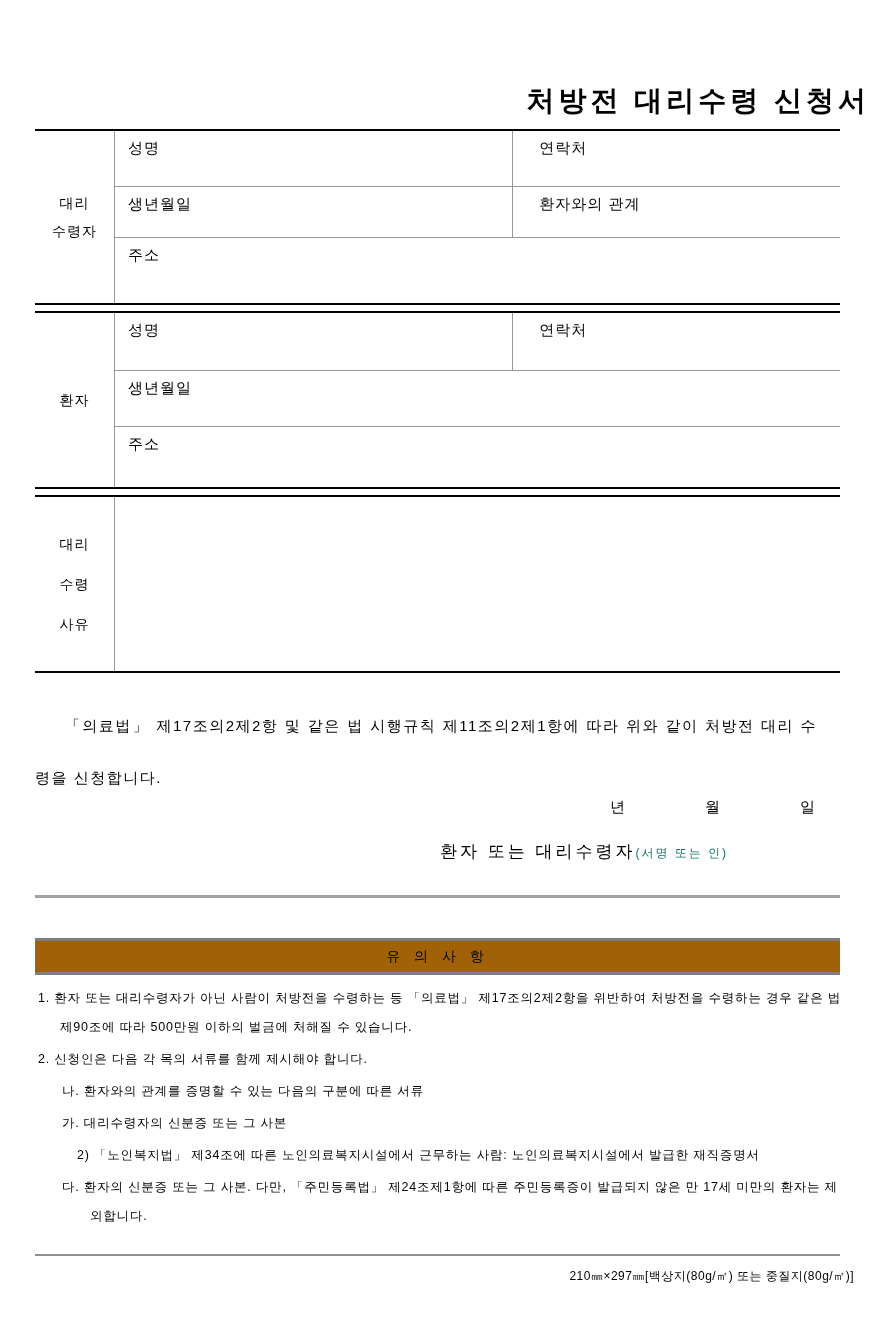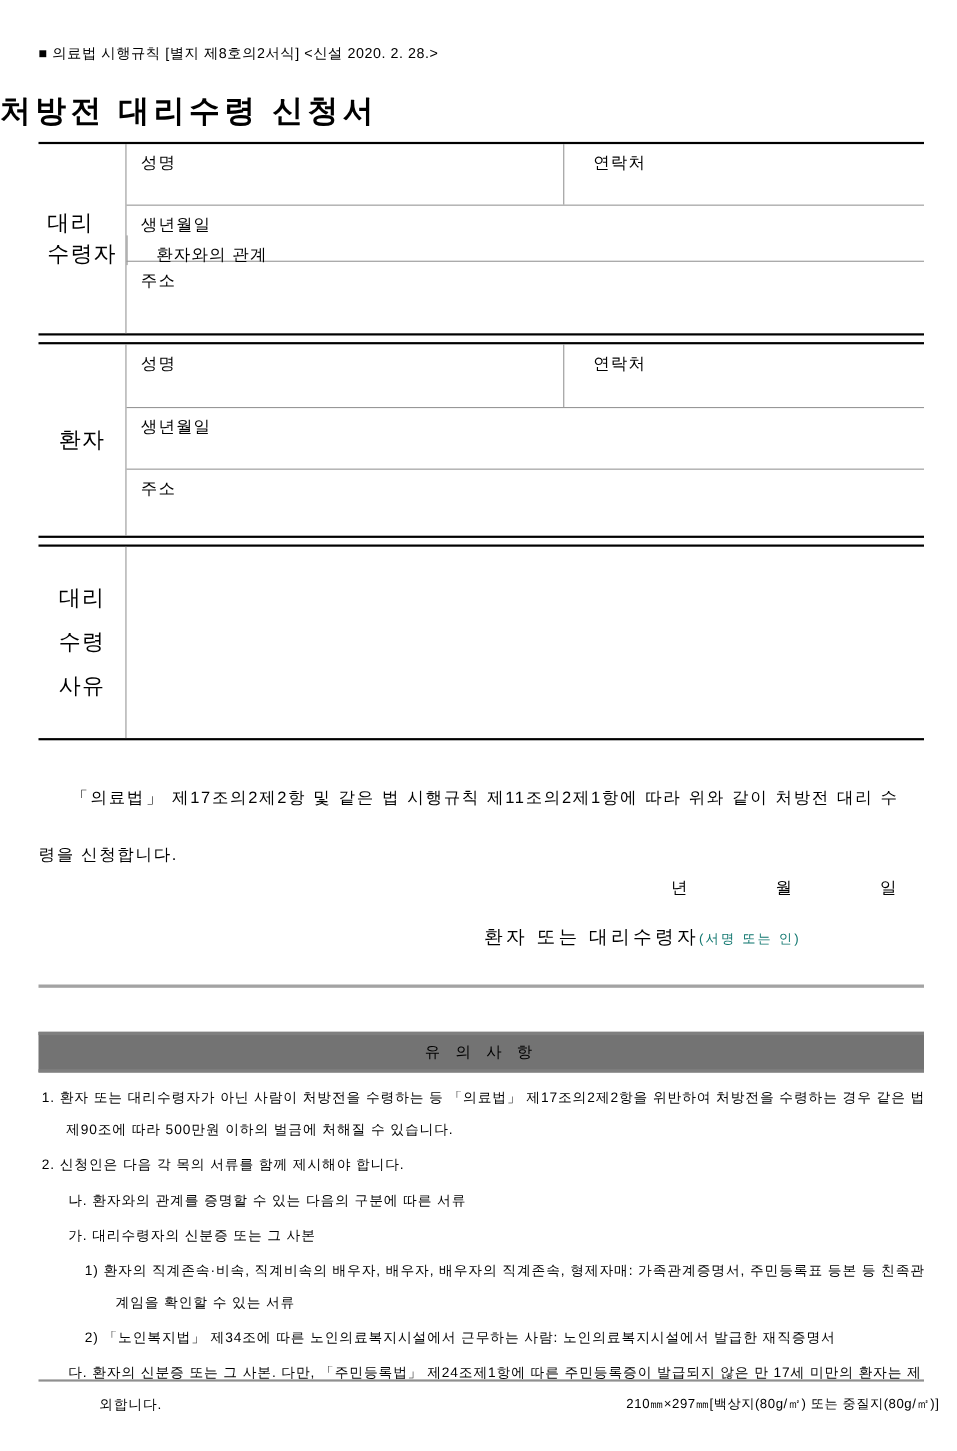--- a/index.html
+++ b/index.html
@@ -1,33 +1,33 @@
 <!DOCTYPE html>
 <html><head>
 <meta charset="utf-8">
 <style>
   * { margin:0; padding:0; box-sizing:border-box; }
   html,body { background:#ffffff; }
   body { font-family:"Liberation Sans","DejaVu Sans",sans-serif; color:#000; }
   .page { position:relative; width:870px; height:1319px; background:#fff; overflow:hidden; }
 
   .doc-header { position:absolute; top:40px; left:35px; font-size:13px; letter-spacing:0.5px; white-space:nowrap; }
-  .doc-title  { position:absolute; top:82px; left:0; width:100%; text-align:left;
+  .doc-title  { position:absolute; top:82px; left:0; width:100%; text-align:right;
                 font-size:28px; font-weight:bold; letter-spacing:4px; }
 
   
   .form-table { position:absolute; left:35px; width:805px; display:flex;
                 border-top:2px solid #000; border-bottom:2px solid #000; }
   .row-label  { width:80px; flex:0 0 80px; display:flex; align-items:center; justify-content:center;
-                font-size:20px; letter-spacing:1px; white-space:pre-line;
+                text-align:center; font-size:14px; letter-spacing:1px; white-space:pre-line;
                 border-right:1px solid #979797; line-height:28px; }
   .row-label.wide-lines { line-height:40px; }
   .cells      { flex:1 1 auto; display:flex; flex-direction:column; }
   .cells .row { display:flex; }
-  .cells .row + .row { border-top:1px solid #979797;flex-direction:column; }
+  .cells .row + .row { border-top:1px solid #979797; }
   .cell       { position:relative; padding:8px 0 0 13px; font-size:15px; letter-spacing:1px; }
   .cell.c1    { width:54.8%; }
   .cell.c2    { width:45.2%; border-left:1px solid #979797;padding-left:26px; }
   .cell.full  { width:100%; }
 
   #table-proxy   { top:129px; height:176px; }
   #table-proxy   .row.r1 { height:55px; } #table-proxy .row.r2 { height:51px; } #table-proxy .row.r3 { flex:1; }
   #table-patient { top:311px; height:178px; }
   #table-patient .row.r1 { height:57px; } #table-patient .row.r2 { height:56px; } #table-patient .row.r3 { flex:1; }
   #table-reason  { top:495px; height:178px; }
@@ -41,40 +41,39 @@
   .sign-row { position:absolute; top:840px; left:35px; width:780px; display:flex;
               align-items:baseline; justify-content:center; }
   .sign-row .who  { margin-left:318px; font-size:17px; letter-spacing:3px; }
   .sign-row .seal { font-size:12px; color:#0f766e; letter-spacing:2px; }
 
   .rule-gray   { position:absolute; left:35px; width:805px; height:3px; background:#a3a3a3; }
   #rule-mid    { top:895px; }
   #rule-bottom { top:1254px; height:2px; background:#8f8f8f; }
 
   .notice-banner { position:absolute; top:938px; left:35px; width:805px; height:37px;
-                   background:#737373; border-top:3px solid #7f7f7f; border-bottom:3px solid #7f7f7f;
+                   background:#a16207; border-top:3px solid #7f7f7f; border-bottom:3px solid #7f7f7f;
                    display:flex; align-items:center; justify-content:center;
                    font-size:14px; letter-spacing:5px; }
 
   .notes { position:absolute; top:984px; left:35px; width:815px; font-size:12.5px;
            letter-spacing:0.8px; line-height:29px; }
   .note  { margin-bottom:3px; }
   .note.lv1 { padding-left:25px; text-indent:-22px; }
   .note.lv2 { padding-left:55px; text-indent:-28px; }
   .note.lv3 { padding-left:70px; text-indent:-28px; }
 
   .doc-footer { position:absolute; top:1268px; left:44px; width:810px; text-align:right;
                 font-size:12px; letter-spacing:0.5px; }
 </style>
 </head>
 <body>
 
 <div class="page">
 
-  <div class="doc-header">■ 의료법 시행규칙 [별지 제8호의2서식] &lt;신설 2020. 2. 28.&gt;</div>
 
   <div class="doc-title">처방전 대리수령 신청서</div>
 
   <div class="form-table" id="table-proxy">
     <div class="row-label">대리
 수령자</div>
     <div class="cells">
       <div class="row r1">
         <div class="cell c1"><span>성명</span></div>
         <div class="cell c2"><span>연락처</span></div>
@@ -133,21 +132,20 @@
 
   <div class="notice-banner">
     <span>유 의 사 항</span>
   </div>
 
   <div class="notes">
     <div class="note lv1">1. 환자 또는 대리수령자가 아닌 사람이 처방전을 수령하는 등 「의료법」 제17조의2제2항을 위반하여 처방전을 수령하는 경우 같은 법 제90조에 따라 500만원 이하의 벌금에 처해질 수 있습니다.</div>
     <div class="note lv1">2. 신청인은 다음 각 목의 서류를 함께 제시해야 합니다.</div>
     <div class="note lv2">나. 환자와의 관계를 증명할 수 있는 다음의 구분에 따른 서류</div>
     <div class="note lv2">가. 대리수령자의 신분증 또는 그 사본</div>
-    <div class="note lv3">1) 환자의 직계존속·비속, 직계비속의 배우자, 배우자, 배우자의 직계존속, 형제자매: 가족관계증명서, 주민등록표 등본 등 친족관계임을 확인할 수 있는 서류</div>
     <div class="note lv3">2) 「노인복지법」 제34조에 따른 노인의료복지시설에서 근무하는 사람: 노인의료복지시설에서 발급한 재직증명서</div>
     <div class="note lv2">다. 환자의 신분증 또는 그 사본. 다만, 「주민등록법」 제24조제1항에 따른 주민등록증이 발급되지 않은 만 17세 미만의 환자는 제외합니다.</div>
   </div>
 
   <div class="rule-gray" id="rule-bottom"></div>
 
   <div class="doc-footer">210㎜×297㎜[백상지(80g/㎡) 또는 중질지(80g/㎡)]</div>
 
 </div>
 

